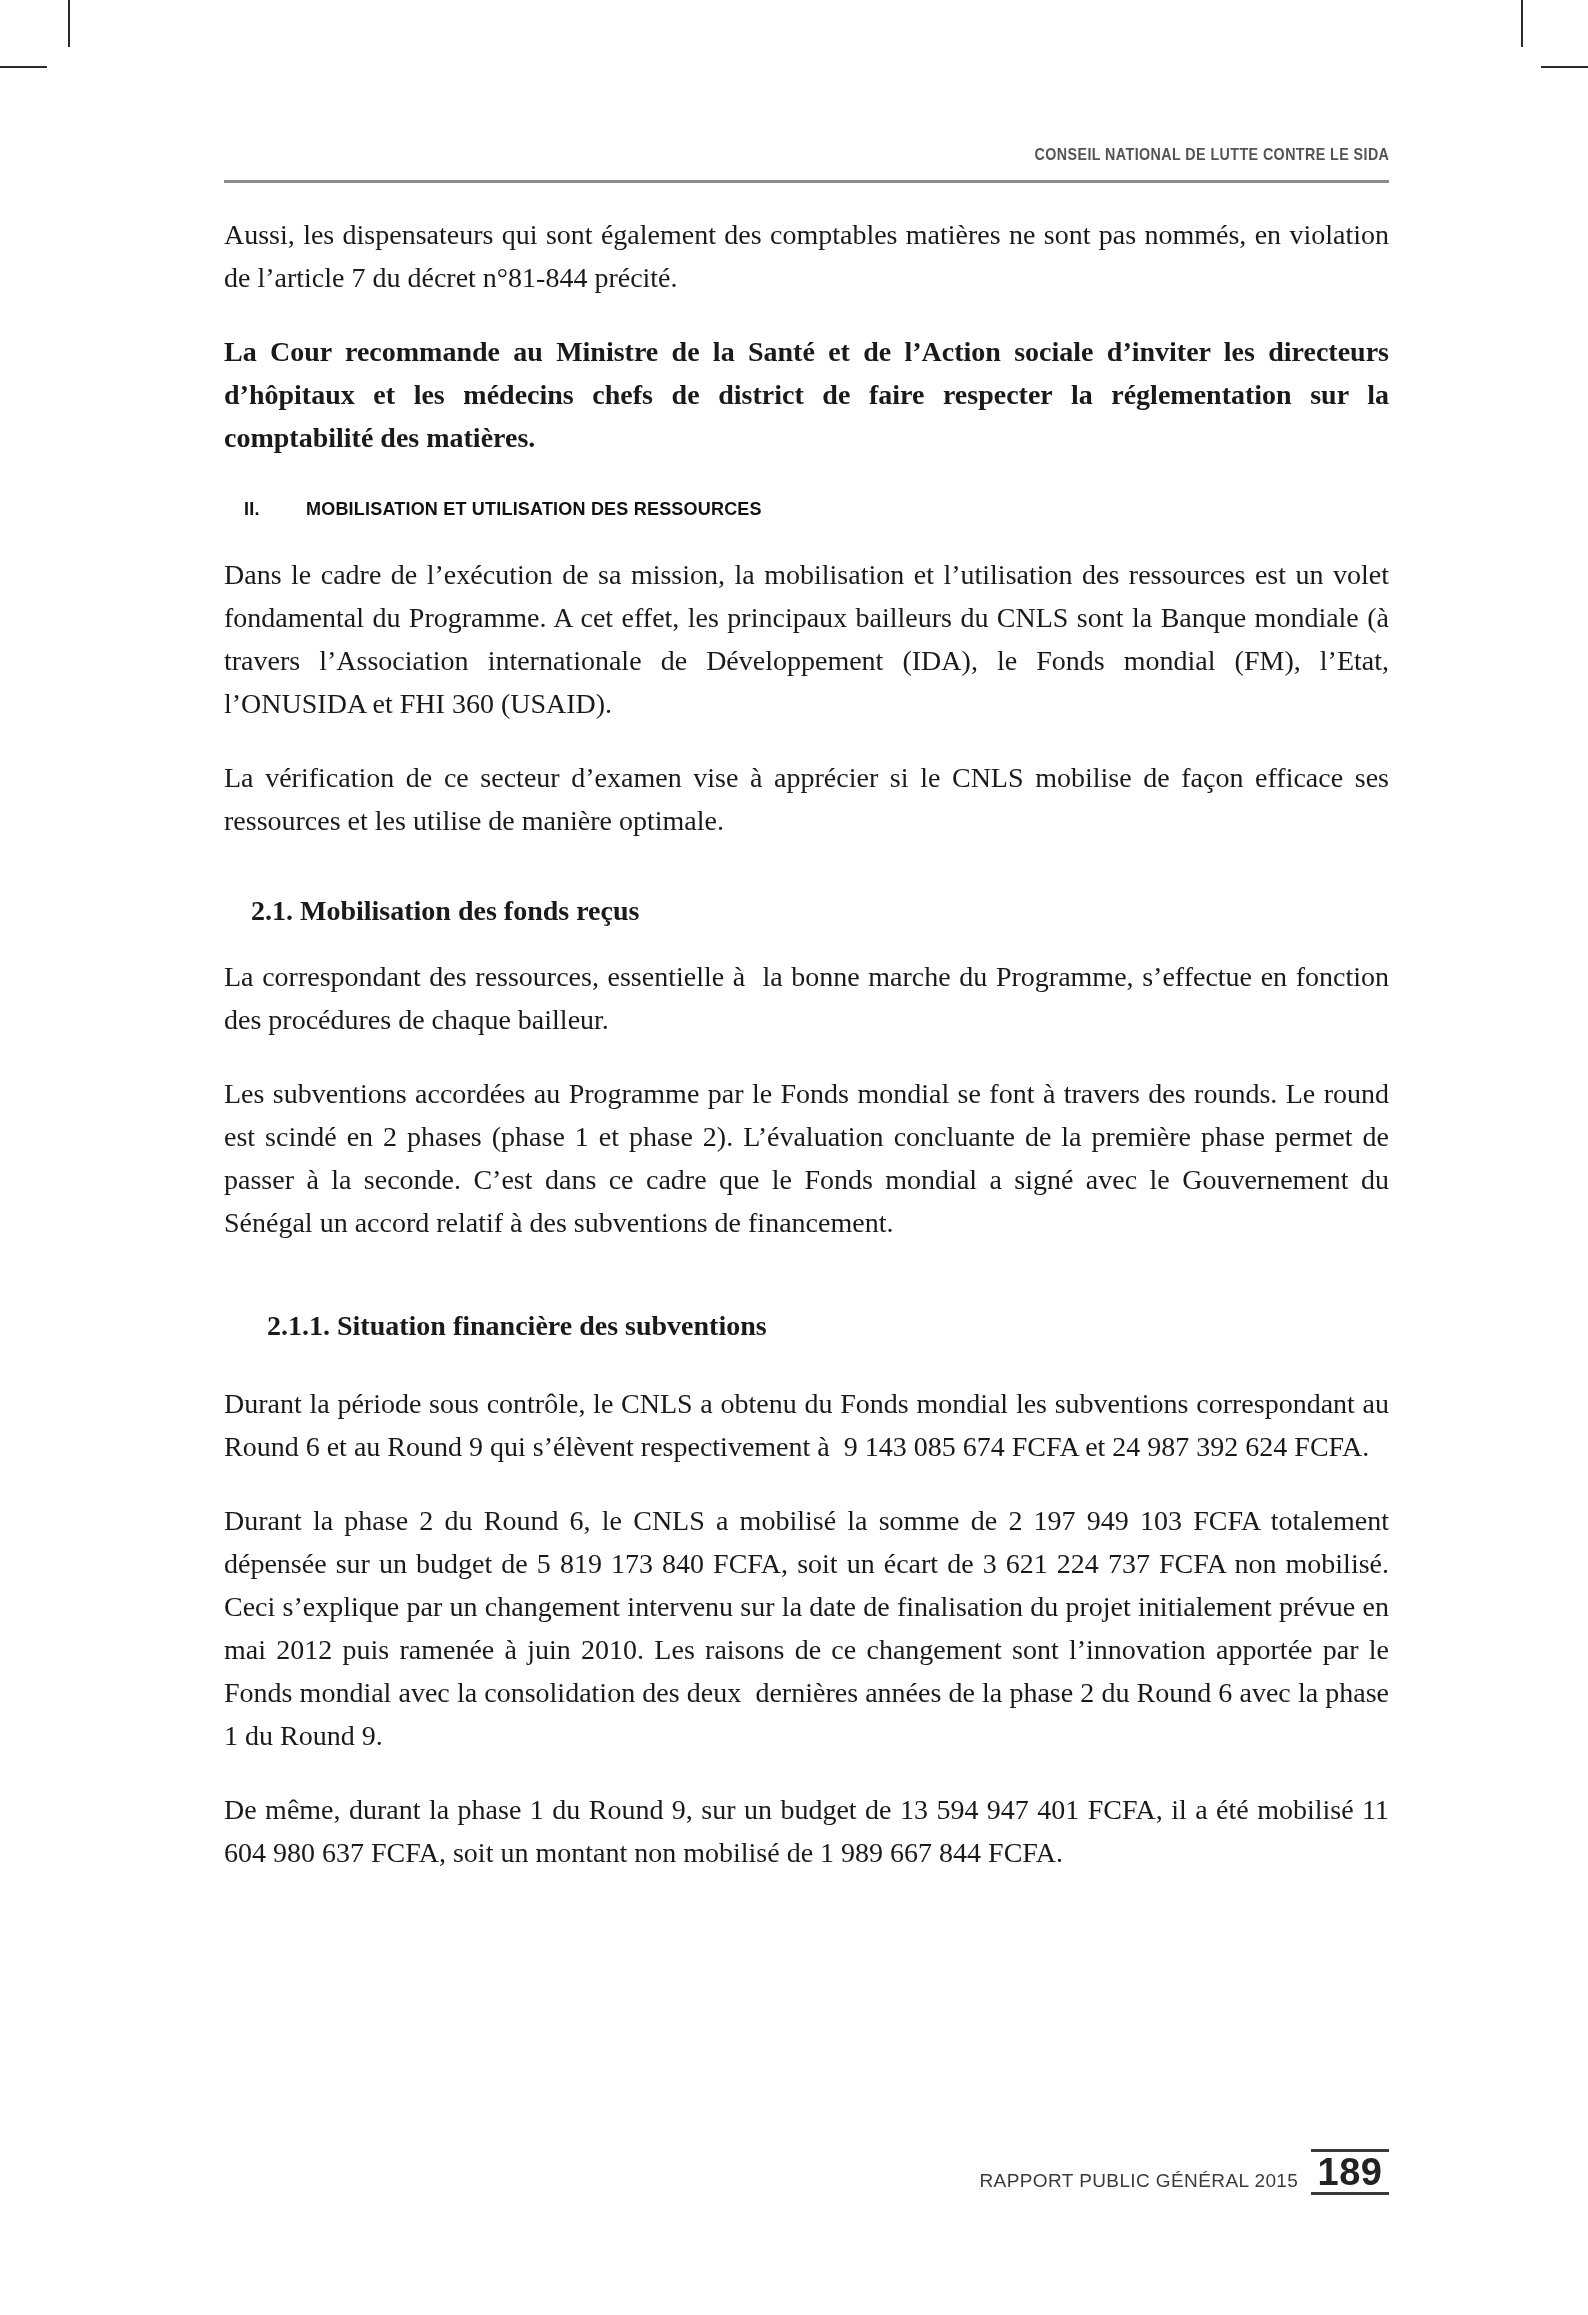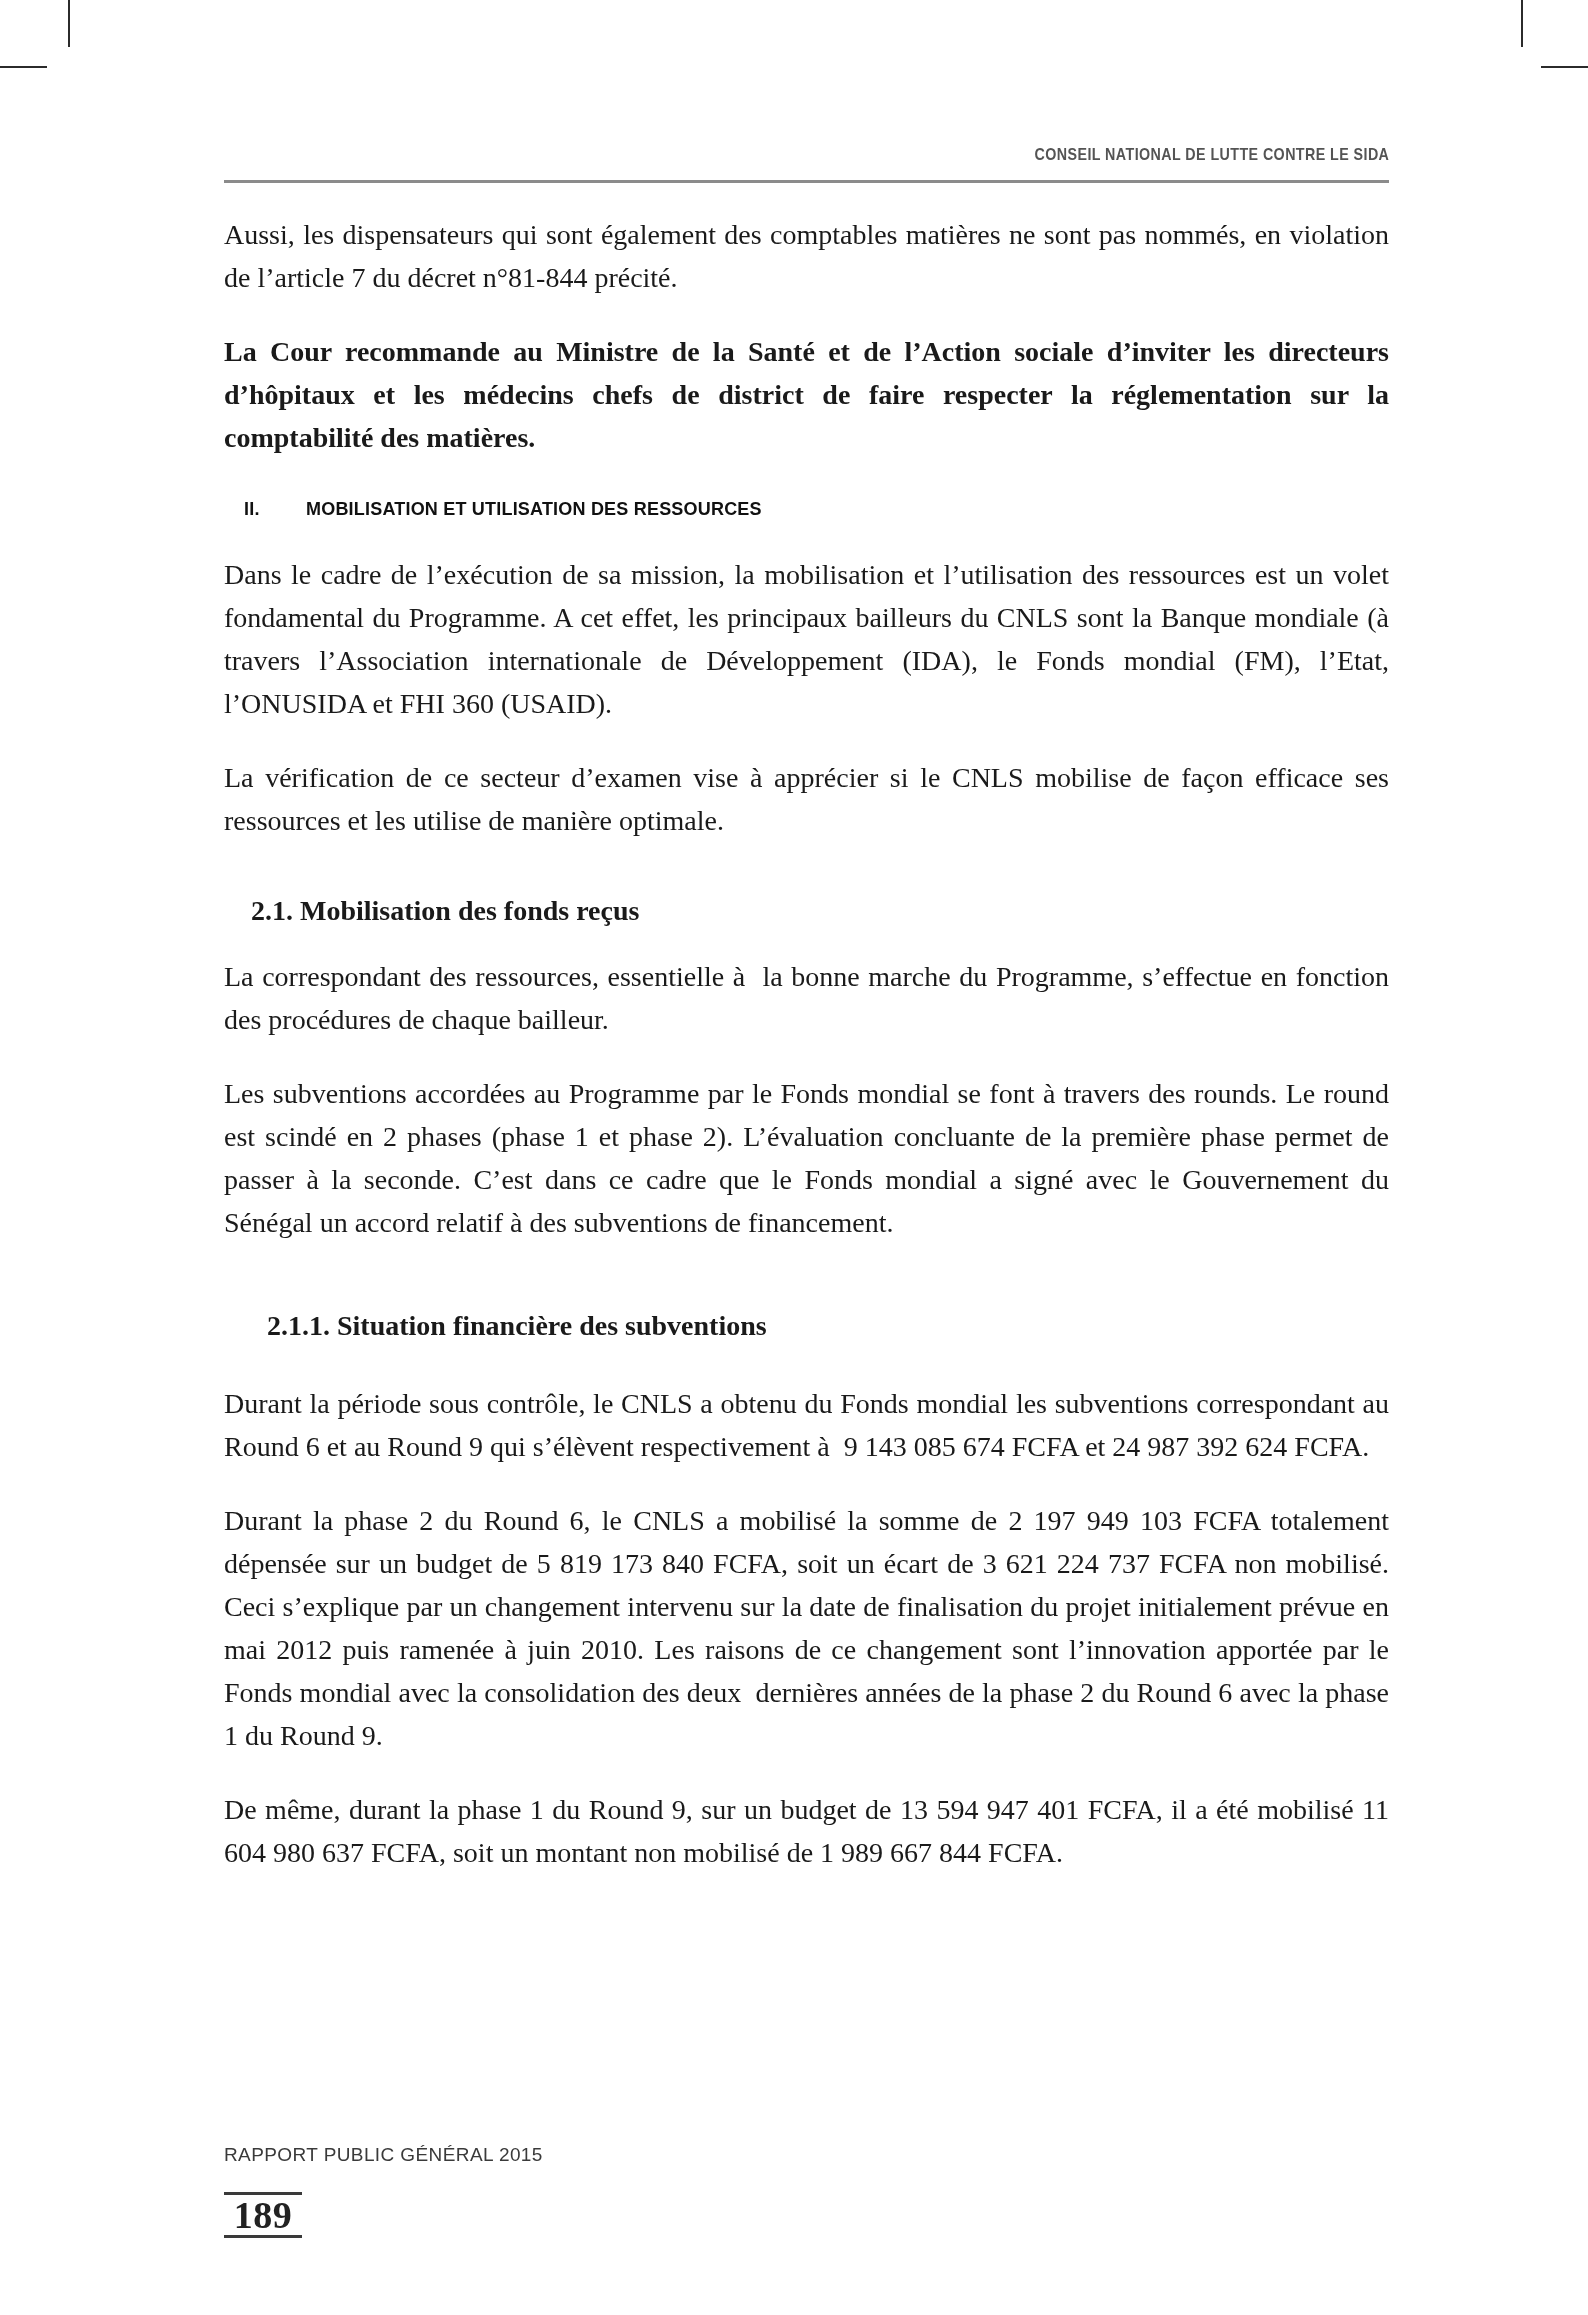--- a/index.html
+++ b/index.html
@@ -117,44 +117,43 @@
   .gap-sm { height: 7.2px; }
   .gap-md { height: 20px; }
 
   
   .footer {
     position: absolute;
     left: 0;
     top: 2144px;
     width: 1165px;
     display: flex;
-    align-items: flex-start;
+    align-items: flex-end;
     justify-content: flex-end;
     gap: 12.7px;
-    flex-direction: column;
   }
   .footer-label {
     font-family: "Liberation Sans", sans-serif;
     font-size: 19px;
     letter-spacing: 0.4px;
     color: #3a3a3a;
     padding-bottom: 8.1px;
     white-space: nowrap;
   }
   .folio-wrap {
     position: relative;
     padding: 5.4px 0 5.4px 0;
   }
   .folio-rule {
     width: 78px;
     height: 2.7px;
     background: #3a3a3a;
   }
   .folio-num {
-    font-family: Liberation Serif, serif;
+    font-family: Liberation Sans, sans-serif;
     font-weight: bold;
     font-size: 38px;
     line-height: 40px;
     letter-spacing: 0.5px;
     color: #222;
     text-align: center;
     width: 78px;
   }
 </style>
 </head>

